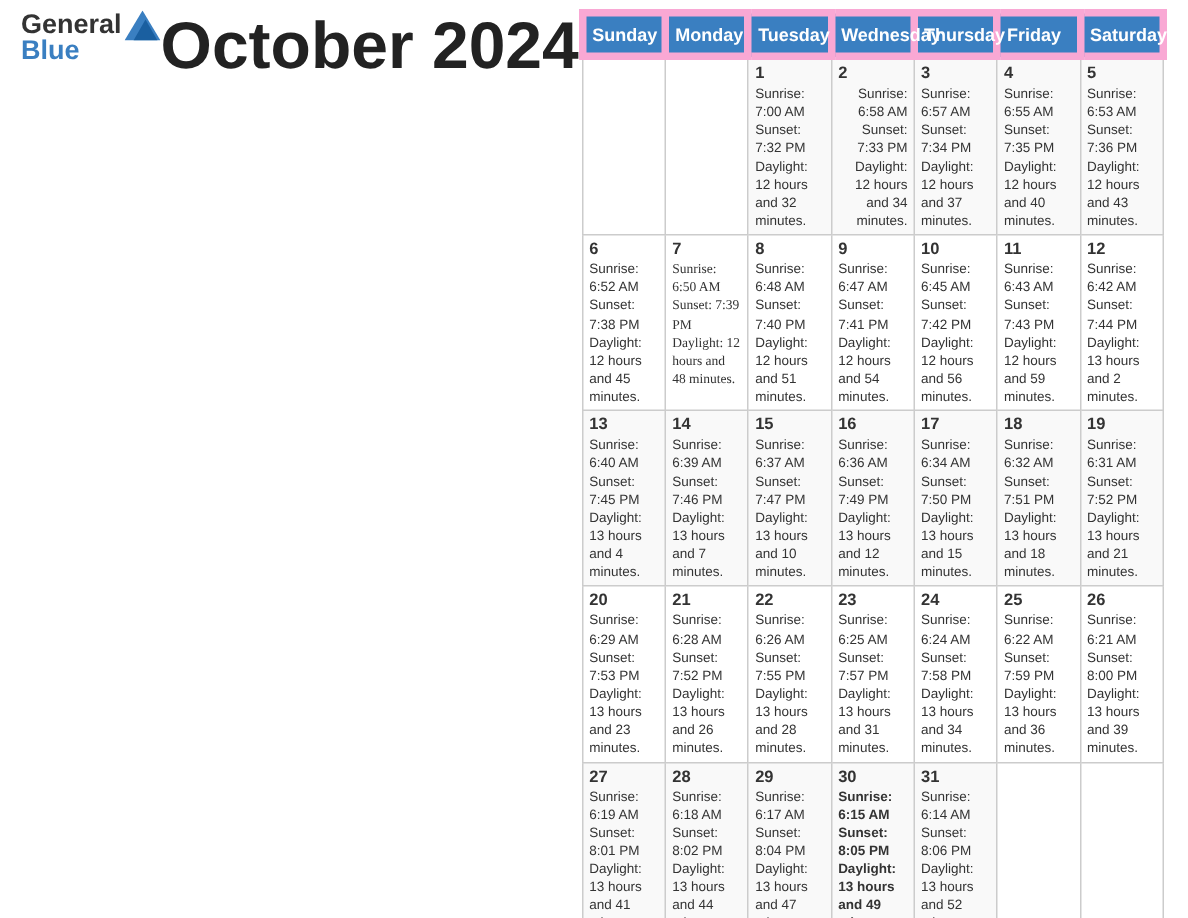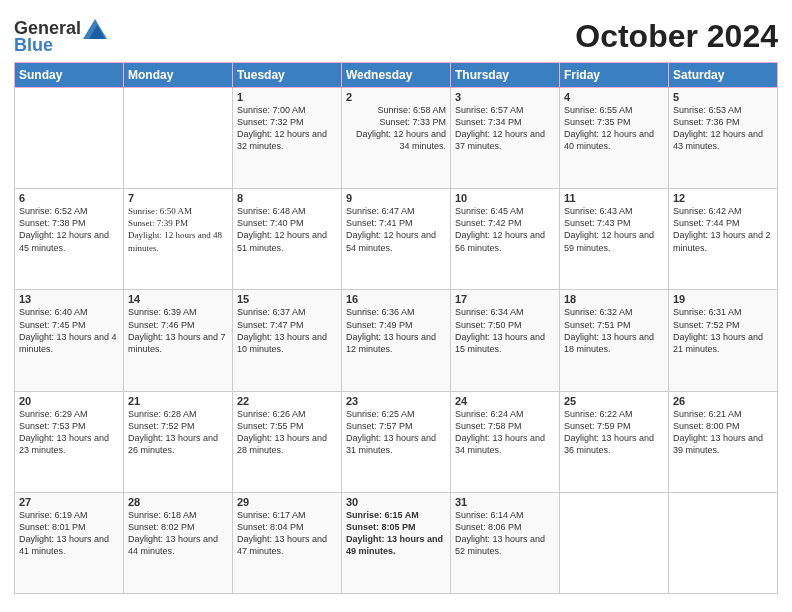--- a/index.html
+++ b/index.html
@@ -6,61 +6,61 @@
     body {
       font-family: Arial, sans-serif;
       background: #fff;
       width: 792px;
       height: 612px;
       overflow: hidden;
     }
     .page {
       width: 792px;
       height: 612px;
-      padding: 18px 14px;
+      padding: 6px 14px;
       display: flex;
-      flex-direction: column;
+      flex-direction: row;
     }
     .header {
       display: flex;
       justify-content: space-between;
       align-items: flex-start;
       margin-bottom: 6px;
     }
     .logo {
       display: flex;
       align-items: center;
       gap: 0;
     }
     .title-block {
       text-align: right;
     }
     .title-block h1 {
-      font-size: 32px;
+      font-size: 44px;
       font-weight: bold;
       color: #222;
     }
     .title-block h2 {
       font-size: 15px;
       font-weight: normal;
       color: #444;
     }
     .calendar {
       border-collapse: collapse;
       width: 100%;
       flex: 1;
       table-layout: fixed;
     }
     .calendar thead tr th {
       background-color: #3a7fc1;
       color: #fff;
       font-size: 12px;
       font-weight: bold;
       padding: 5px 4px;
-      border: 1px solid #f9a8d4;
+      border: 5px solid #f9a8d4;
       text-align: left;
     }
     .calendar tbody tr td {
       border: 1px solid #ccc;
       vertical-align: top;
       padding: 3px 4px;
       font-size: 9.5px;
       color: #333;
       height: 88px;
       background: #fff;

